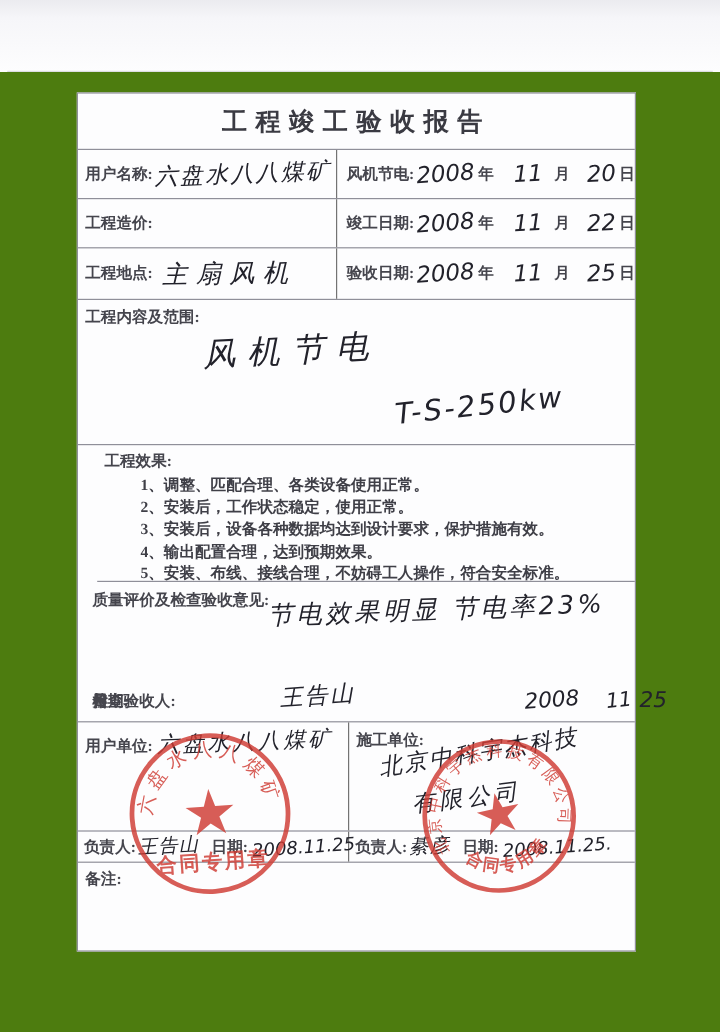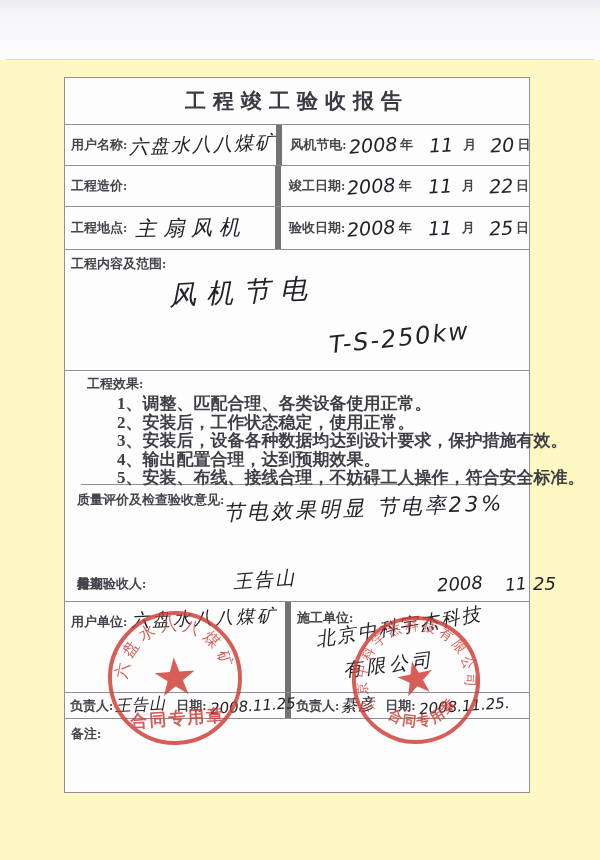--- a/index.html
+++ b/index.html
@@ -1,28 +1,28 @@
 <!DOCTYPE html>
 <html><head>
 <meta charset="utf-8">
 <style>
   * { margin:0; padding:0; box-sizing:border-box; }
   html,body { width:600px; height:860px; }
   body { background:#ffffff; font-family:"Liberation Serif","DejaVu Serif",serif; position:relative; overflow:hidden; }
-  .page { position:absolute; inset:0; background:#fef9c3;padding-left:28px; }
+  .page { position:absolute; inset:0; background:#4d7c0f;padding-left:28px; }
   .top-shade { position:absolute; top:0; left:0; right:0; height:60px;
     background:linear-gradient(#ebebef 0%, #f6f6f9 25%, #fdfdfe 100%); }
   .paper-edge { position:absolute; top:59px; left:6px; right:6px; height:1px; background:#dcdce2; }
 
   .report { position:absolute; left:64px; top:77px; width:466px; height:716px;
     border:1px solid #8f8f99; background:#fdfdfe; }
   .row { position:relative; border-bottom:1px solid #8f8f99; display:flex; }
   .row:last-child { border-bottom:none; }
   .cell { position:relative; }
-  .cell.l { width:226px; border-right:6px solid #737373; }
+  .cell.l { width:226px; border-right:1px solid #737373; }
   .cell.r { flex:1; }
 
   .title-row { height:47px; align-items:center; justify-content:center; }
   .title-row h1 { font-size:21px; font-weight:bold; letter-spacing:7px; color:#3a3a42; }
 
   .h42 { height:41px; } .h43 { height:43px; }
   .field { display:flex; align-items:center; height:100%; padding-left:6px; }
   .lbl { font-size:13px; font-weight:600; color:#45454d; white-space:nowrap; }
   .hw { font-family:"DejaVu Sans",sans-serif; font-style:italic; color:#22222b; white-space:nowrap; }
 
@@ -38,21 +38,21 @@
   .date-cell .dy { margin-right:3px; transform:rotate(-3deg); }
 
   .scope-row { height:121px; display:block; }
   .scope-row .lbl { position:absolute; left:6px; top:5px; }
   .scope-l1 { position:absolute; left:104px; top:24px; font-size:27px; letter-spacing:10px; transform:rotate(-3deg); }
   .scope-l2 { position:absolute; left:264px; top:74px; font-size:24px; letter-spacing:2px; transform:rotate(-6deg); }
 
   .effect-row { height:114px; display:block; padding:4px 6px 0 6px;margin-left:16px; }
   .effect-row .lbl { display:block; margin-bottom:2px; }
   .effect-row ol { list-style:none; padding-left:30px; }
-  .effect-row li { font-size:17px; font-weight:600; color:#3f3f47; line-height:18.5px; white-space:nowrap; }
+  .effect-row li { font-size:13px; font-weight:600; color:#3f3f47; line-height:18.5px; white-space:nowrap; }
 
   .quality-row { height:117px; display:block; }
   .quality-row .lbl { position:absolute; left:12px; top:6px; }
   .q-comment { position:absolute; left:158px; top:9px; font-size:21px; letter-spacing:3px; transform:rotate(-2deg); }
   .q-sign { position:absolute; left:0; right:0; bottom:6px; height:26px; }
   .q-insp-lbl { position:absolute; left:82px; bottom:4px; }
   .q-insp { position:absolute; left:168px; bottom:2px; font-size:19px; letter-spacing:2px; transform:rotate(-4deg); }
   .q-date-lbl { position:absolute; left:332px; bottom:4px; }
   .q-date-y { position:absolute; left:372px; bottom:1px; font-size:18px; transform:rotate(-4deg); }
   .q-date-u1 { position:absolute; left:420px; bottom:4px; }

